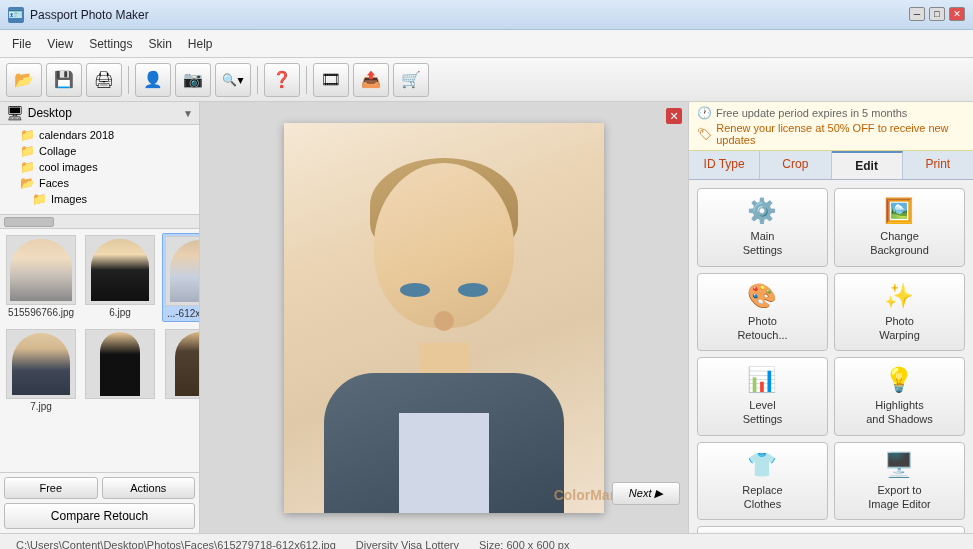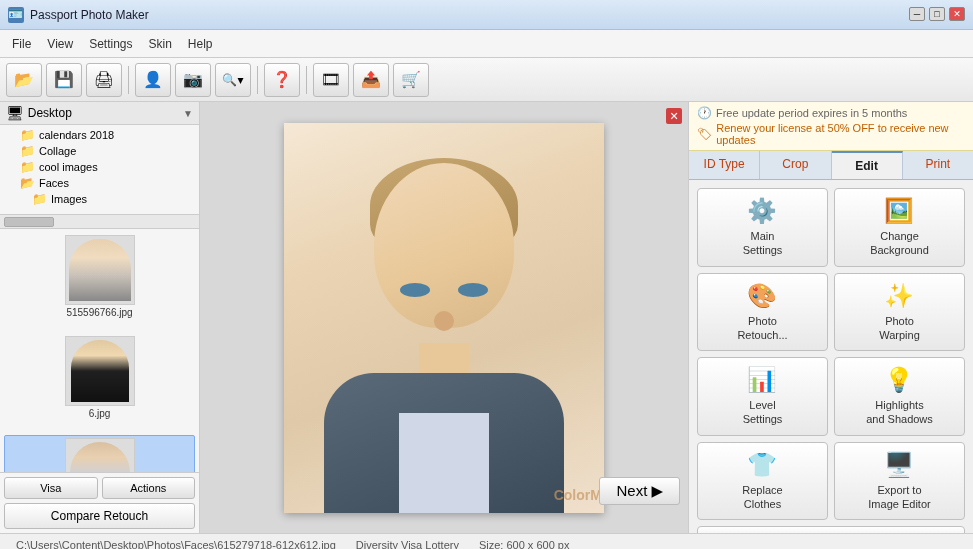--- a/index.html
+++ b/index.html
@@ -111,22 +111,22 @@
       background: #c0c0c0;
       border: 1px solid #aaa;
       border-radius: 2px;
     }
 
     #thumbnails {
       flex: 1;
       overflow-y: auto;
       padding: 4px;
       display: grid;
-      grid-template-columns: 1fr;
-      gap: 14px;
+      grid-template-columns: 1fr 1fr 1fr;
+      gap: 5px;
       align-content: start;
     }
     .thumb-item {
       display: flex;
       flex-direction: column;
       align-items: center;
       cursor: pointer;
       padding: 2px;
     }
     .thumb-item.selected { background: #b8d4f8; border: 1px solid #7aabf0; border-radius: 2px; }
@@ -391,22 +391,23 @@
       pointer-events: none;
     }
     .next-btn {
       position: absolute;
       bottom: 28px;
       right: 8px;
       background: linear-gradient(to bottom, #ffffff, #e0e0e0);
       border: 1px solid #bbb;
       border-radius: 3px;
       padding: 4px 16px;
-      font-size: 15px;
-      cursor: pointer;
+      font-size: 11px;
+      cursor: pointer;
+      font-style: italic;
     }
 
     
     .thumb-person-f1 {
       width: 62px; height: 62px;
       background: linear-gradient(to bottom, #e8d0b0 0%, #f0dcc0 30%, #c8c0b8 60%, #888 100%);
       border-radius: 30px 30px 0 0;
       position: relative;
     }
     .thumb-person-m1 {
@@ -553,21 +554,21 @@
       </div>
       <div class="thumb-item">
         <div class="thumb-img">
           <div class="thumb-person-m4"></div>
         </div>
 
       </div>
     </div>
 
     <div id="bottom-buttons">
-      <button class="bottom-btn">Visa</button>
+      <button class="bottom-btn">Free</button>
       <button class="bottom-btn">Actions</button>
     </div>
 
     <button class="compare-photos-btn">Compare Retouch</button>
   </div>
 
   <div id="center-panel">
     <div class="photo-close">✕</div>
     <div class="main-photo">
       <div class="photo-face">

